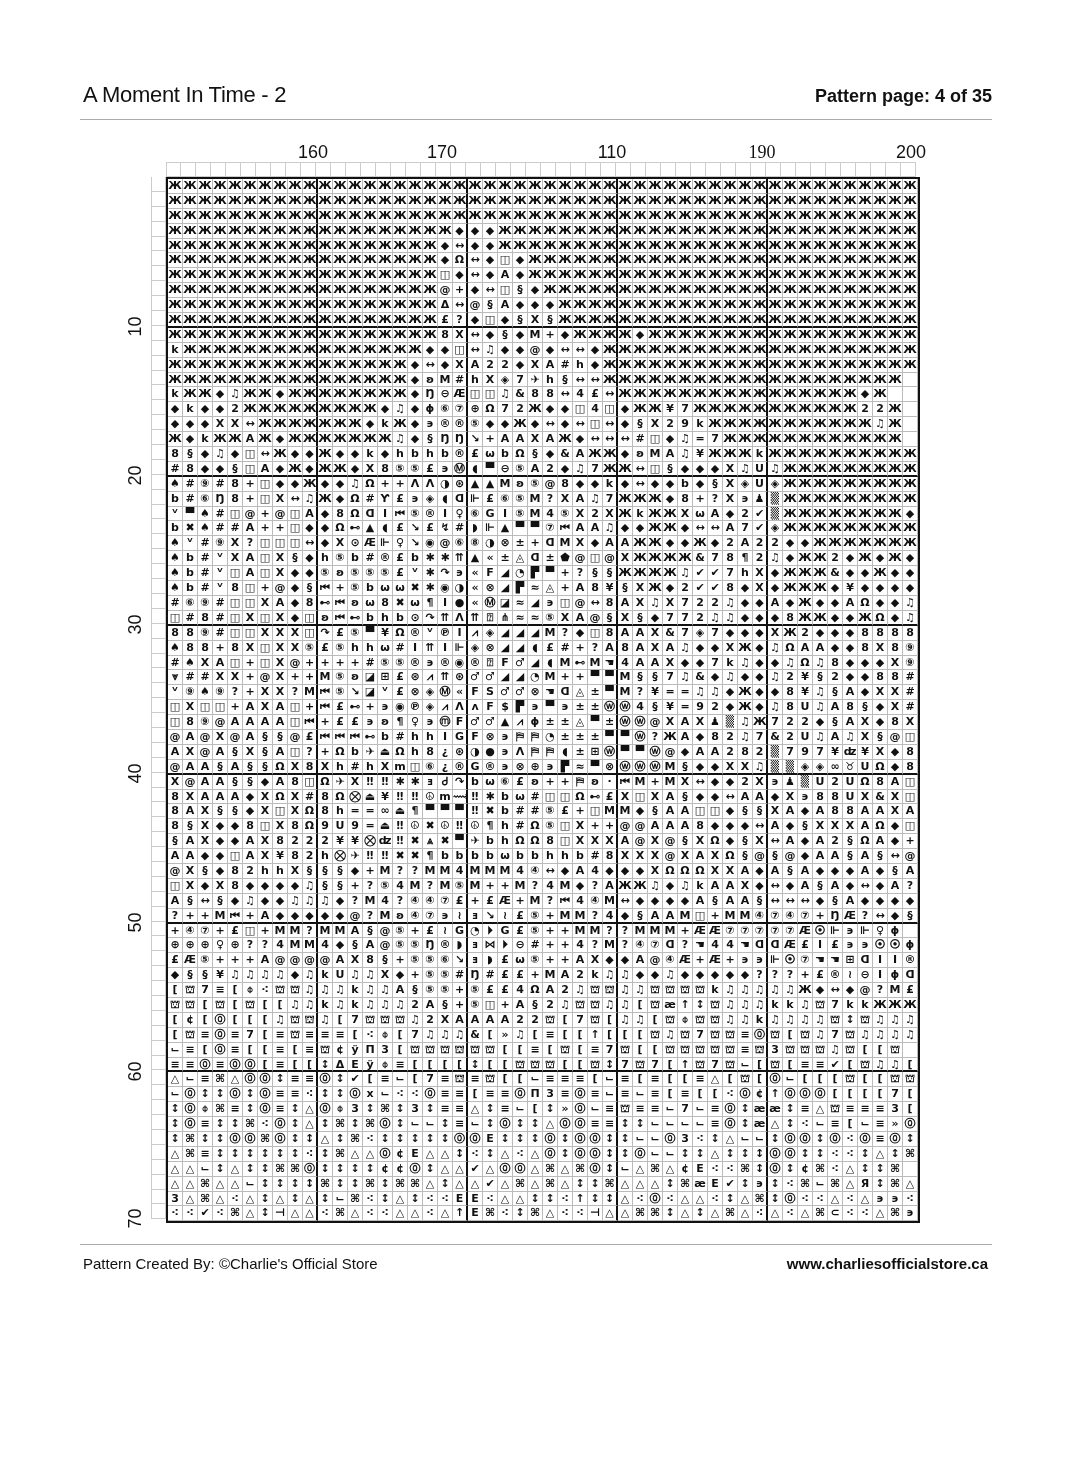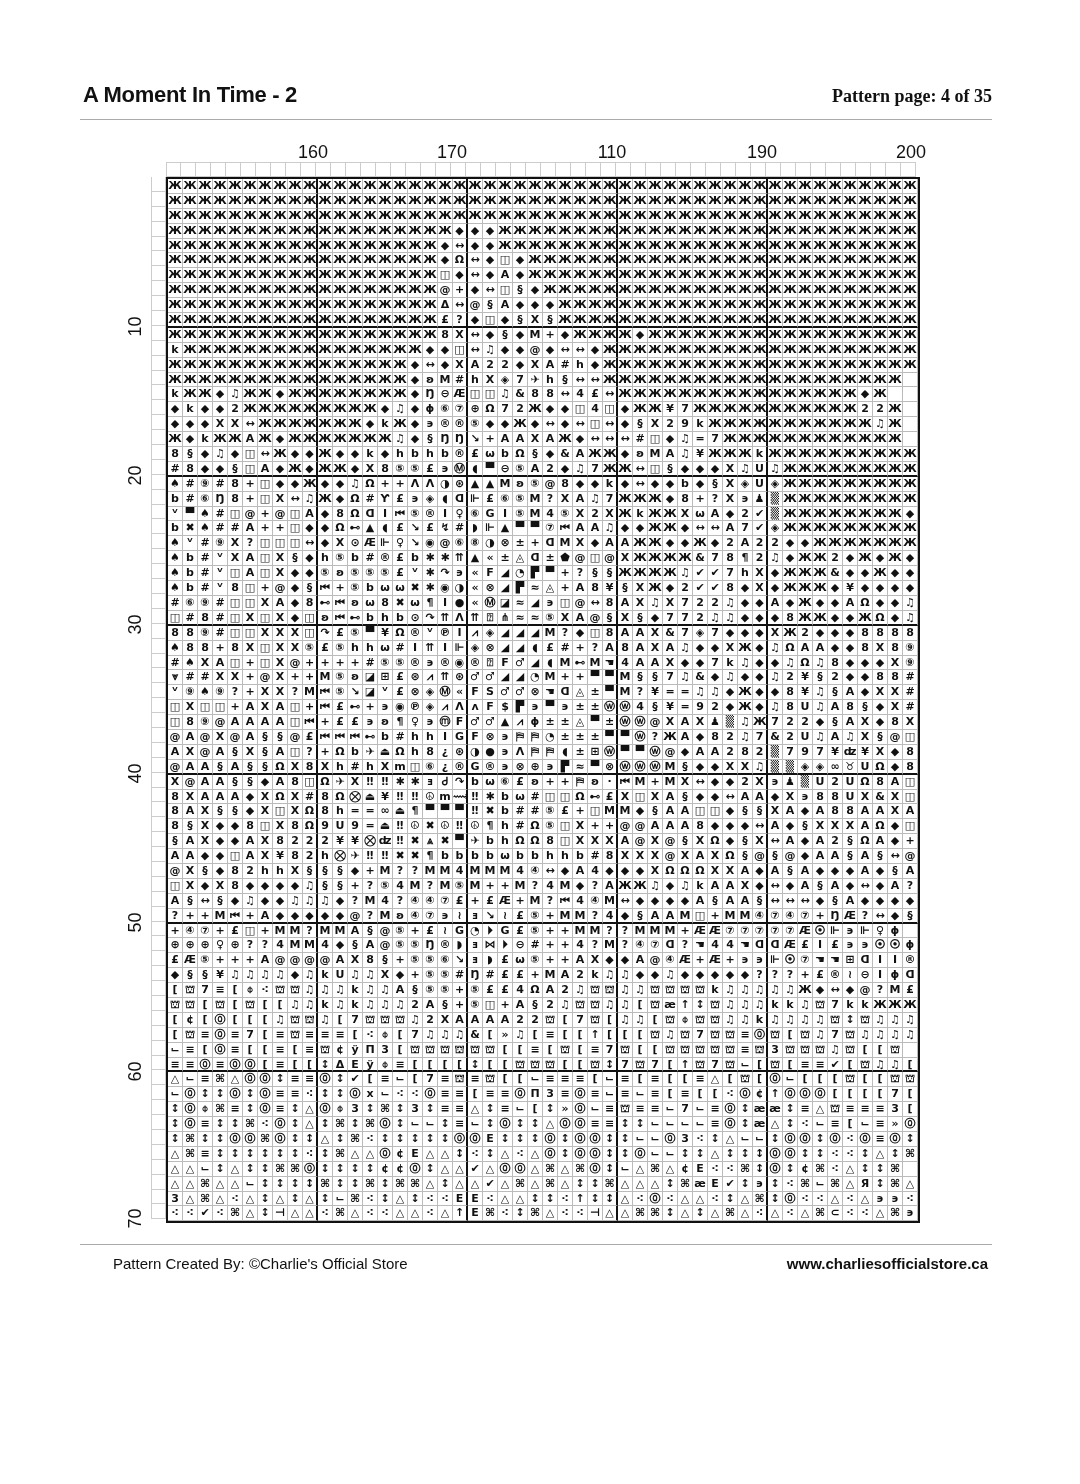--- a/index.html
+++ b/index.html
@@ -1,49 +1,49 @@
 <!DOCTYPE html>
 <html><head>
 <meta charset="utf-8">
 <style>
   html,body{margin:0;padding:0;background:#fff;}
   body{width:1080px;height:1484px;position:relative;overflow:hidden;font-family:"Liberation Sans",sans-serif;color:#111;}
-  .title{position:absolute;left:83px;top:82px;font-size:22px;font-weight:bold;letter-spacing:-0.3px;text-align:center;}
-  .page-no{position:absolute;right:88px;top:86px;font-size:18px;font-weight:bold;font-family:Liberation Serif, serif;}
+  .title{position:absolute;left:83px;top:82px;font-size:22px;font-weight:normal;letter-spacing:-0.3px;text-align:center;}
+  .page-no{position:absolute;right:88px;top:86px;font-size:18px;font-weight:bold;}
   .rule{position:absolute;left:80px;width:912px;height:1px;background:#aaa;}
   .col-nums{position:absolute;top:142px;left:0;width:1036px;height:24px;}
   .col-num{position:absolute;font-size:18px;transform:translateX(-50%);}
   .row-nums{position:absolute;left:128px;top:0;}
   .row-num{position:absolute;font-size:18px;transform:rotate(-90deg);transform-origin:center;width:30px;text-align:center;}
   .grid-wrap{position:absolute;left:151px;top:162px;}
   .hdr-row{display:flex;height:15px;margin-left:15px;}
   .hdr-cell{width:15px;height:15px;box-sizing:border-box;border-right:1px solid #ccc;border-top:1px solid #ccc;border-bottom:1px solid #ccc;}
   .hdr-cell:first-child{border-left:1px solid #ccc;}
   .body{display:flex;}
   .side-col{width:15px;}
   .side-cell{width:15px;height:14.9px;box-sizing:border-box;border:1px solid #ccc;border-top:none;}
   .grid{display:grid;grid-template-columns:repeat(50,15px);grid-auto-rows:14.9px;border:2px solid #111;box-sizing:content-box;position:relative;}
   .cell{box-sizing:border-box;border-right:1px solid #bbb;border-bottom:1px solid #bbb;font-size:11px;line-height:14px;text-align:center;font-family:"DejaVu Sans",sans-serif;font-weight:bold;overflow:hidden;white-space:nowrap;}
   .cell.c10{border-right:2px solid #111;}
   .cell.r10{border-bottom:2px solid #111;}
-  .footer-left{position:absolute;left:83px;top:1255px;font-size:15px;margin-left:30px;}
+  .footer-left{position:absolute;left:83px;top:1255px;font-size:15px;}
   .footer-right{position:absolute;right:92px;top:1255px;font-size:15px;font-weight:bold;}
 </style>
 </head>
 <body>
 
 <div class="title">A Moment In Time - 2</div>
 <div class="page-no">Pattern page: 4 of 35</div>
 <div class="rule" style="top:119px;"></div>
 
 <div class="col-nums" id="colnums">
     <span class="col-num" style="left: 313px;">160</span>
-    <span class="col-num" style="left: 452px;">170</span>
+    <span class="col-num" style="left: 442px;">170</span>
     <span class="col-num" style="left: 612px;">110</span>
-    <span class="col-num" style="left: 762px;">190</span>
+    <span class="col-num" style="left: 762px; font-family: Liberation Serif, serif;">190</span>
     <span class="col-num" style="left: 911px; text-align: center;">200</span>
   </div>
 <div class="row-nums" id="rownums">
     <span class="row-num" style="top: 316px; left: -8px;">10</span>
     <span class="row-num" style="top: 465px; left: -8px;">20</span>
     <span class="row-num" style="top: 614px; left: -8px;">30</span>
     <span class="row-num" style="top: 763px; left: -8px;">40</span>
     <span class="row-num" style="top: 912px; left: -8px;">50</span>
     <span class="row-num" style="top: 1061px; left: -8px;">60</span>
     <span class="row-num" style="top: 1208px; left: -8px;">70</span>

